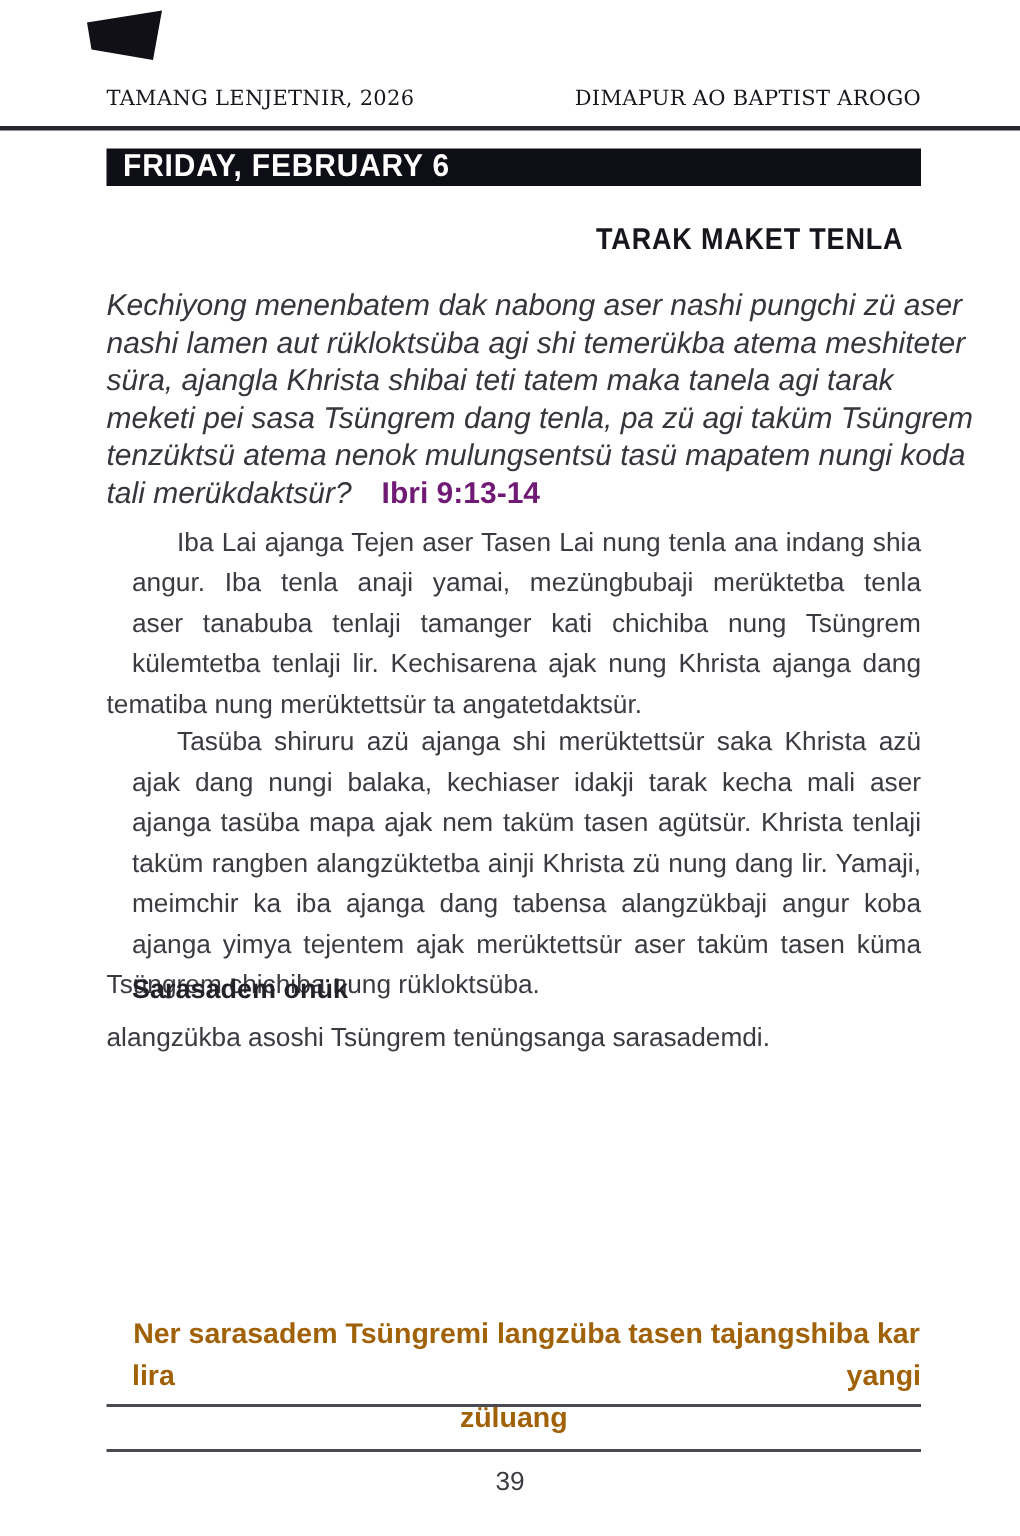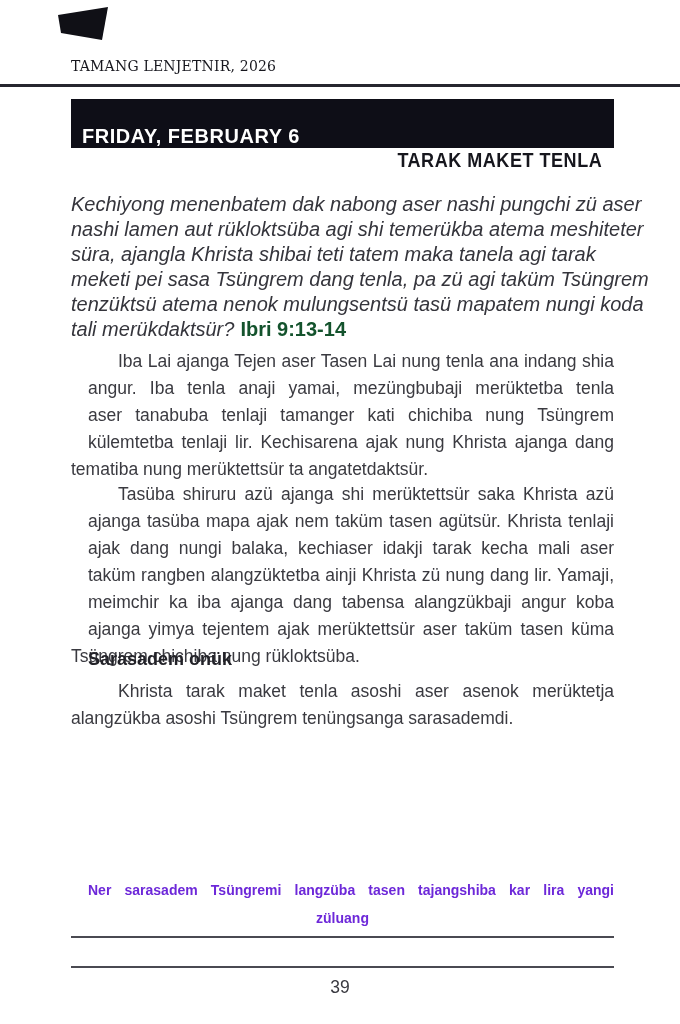--- a/index.html
+++ b/index.html
@@ -10,50 +10,50 @@
   }
   .corner{position:absolute;top:6px;left:57px;width:53px;height:35px;}
   .header{
     position:absolute;top:58px;left:71px;right:66px;
     display:flex;justify-content:space-between;align-items:baseline;
     font-family:"DejaVu Serif",serif;font-weight:normal;font-size:14px;
     letter-spacing:.2px;color:#17171e;white-space:nowrap;
   }
   .rule{position:absolute;top:84px;left:0;right:0;height:3px;background:#26262e;}
   .banner{
-    position:absolute;top:99px;left:71px;width:543px;height:49px;
-    background:#0e0e17;display:flex;align-items:flex-end;padding-left:11px;
+    position:absolute;top:99px;left:71px;width:543px;height:25px;
+    background:#0e0e17;display:flex;align-items:flex-start;padding-left:11px;
     box-sizing:border-box;
   }
   .banner .txt{
     color:#ffffff;font-weight:bold;font-size:21px;letter-spacing:.6px;
     transform:scaleX(.95);transform-origin:0 50%;white-space:nowrap;
   }
   .title-wrap{position:absolute;top:149px;left:71px;width:543px;text-align:right;}
   .title-wrap .txt{
     display:inline-block;font-weight:bold;font-size:20px;letter-spacing:.6px;
     color:#16161d;transform:scaleX(.9);transform-origin:50% 50%;white-space:nowrap;
   }
   .scripture{position:absolute;top:192px;left:71px;width:543px;color:#35353c;}
   .scripture .ln{line-height:25px;text-align:left;font-style:italic;font-size:20px;white-space:nowrap;}
-  .scripture .ref{font-style:normal;font-weight:bold;color:#14532d;margin-left:6px;}
+  .scripture .ref{font-style:normal;font-weight:bold;color:#701a75;margin-left:20px;}
   .para{position:absolute;left:71px;width:543px;font-size:17.5px;}
   .para .ln{line-height:27px;}
   .j{text-align:justify;text-align-last:justify;margin-left:17px;}
   .indent{text-indent:30px;}
   #para1{top:348px;}
   #para2{top:481px;}
   .subhead{
     position:absolute;top:649px;left:71px;width:543px;
     font-weight:bold;font-size:18px;color:#222228;margin-left:17px;
   }
   #para3{top:678px;}
   .prayer{
     position:absolute;top:876px;left:71px;width:543px;
-    font-weight:bold;font-size:14px;color:#6d28d9;
+    font-weight:bold;font-size:19px;color:#a16207;
   }
   .prayer .ln{line-height:28px;text-align:center;}
   .wline{position:absolute;left:71px;width:543px;height:2px;background:#4a4a52;}
   #wline1{top:936px;}
   #wline2{top:966px;}
   .pagenum{
     position:absolute;top:977px;left:0;right:0;text-align:center;
     font-size:17.5px;color:#3a3a40;
   }
 </style>
@@ -61,20 +61,21 @@
 <body>
 
 <div class="page">
 
   <svg class="corner" viewBox="0 0 53 35" xmlns="http://www.w3.org/2000/svg">
     <polygon points="1,9 51,1 45,34 4,27" fill="#101016"></polygon>
   </svg>
 
   <div class="header">
     <span>TAMANG LENJETNIR, 2026</span>
+    <span>DIMAPUR AO BAPTIST AROGO</span>
   </div>
 
   <div class="rule"></div>
 
   <div class="banner">
     <span class="txt">FRIDAY, FEBRUARY 6</span>
   </div>
 
   <div class="title-wrap">
     <span class="txt">TARAK MAKET TENLA</span>
@@ -94,32 +95,31 @@
   <div class="para" id="para1">
     <div class="ln j indent">Iba Lai ajanga Tejen aser Tasen Lai nung tenla ana indang shia</div>
     <div class="ln j">angur. Iba tenla anaji yamai, mezüngbubaji merüktetba tenla</div>
     <div class="ln j">aser tanabuba tenlaji tamanger kati chichiba nung Tsüngrem</div>
     <div class="ln j">külemtetba tenlaji lir. Kechisarena ajak nung Khrista ajanga dang</div>
     <div class="ln">tematiba nung merüktettsür ta angatetdaktsür.</div>
   </div>
 
   <div class="para" id="para2">
     <div class="ln j indent">Tasüba shiruru azü ajanga shi merüktettsür saka Khrista azü</div>
+    <div class="ln j">ajak dang nungi balaka, kechiaser idakji tarak kecha mali aser</div>
     <div class="ln j">ajanga tasüba mapa ajak nem taküm tasen agütsür. Khrista tenlaji</div>
-    <div class="ln j">ajak dang nungi balaka, kechiaser idakji tarak kecha mali aser</div>
     <div class="ln j">taküm rangben alangzüktetba ainji Khrista zü nung dang lir. Yamaji,</div>
     <div class="ln j">meimchir ka iba ajanga dang tabensa alangzükbaji angur koba</div>
     <div class="ln j">ajanga yimya tejentem ajak merüktettsür aser taküm tasen küma</div>
     <div class="ln">Tsüngrem chichiba nung rükloktsüba.</div>
   </div>
 
   <div class="subhead">Sarasadem onük</div>
 
   <div class="para" id="para3">
-    <div class="ln j indent">Khrista tarak maket tenla asoshi aser asenok merüktetja</div>
     <div class="ln">alangzükba asoshi Tsüngrem tenüngsanga sarasademdi.</div>
   </div>
 
   <div class="prayer">
     <div class="ln j">Ner sarasadem Tsüngremi langzüba tasen tajangshiba kar lira yangi</div>
     <div class="ln">züluang</div>
   </div>
 
   <div class="wline" id="wline1"></div>
   <div class="wline" id="wline2"></div>

